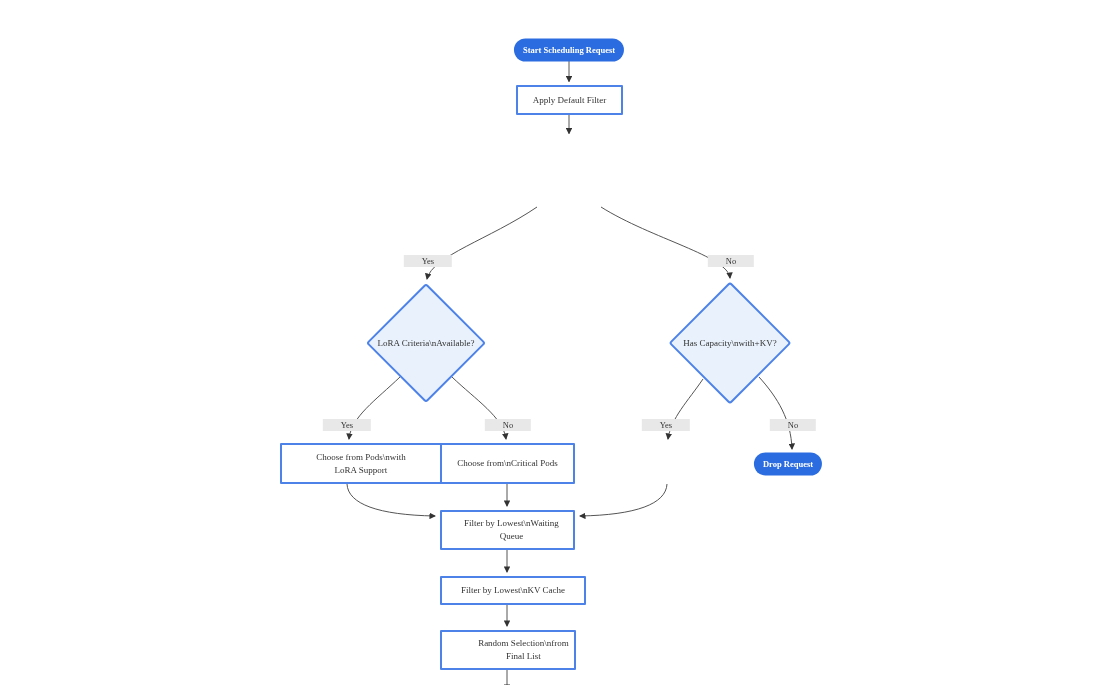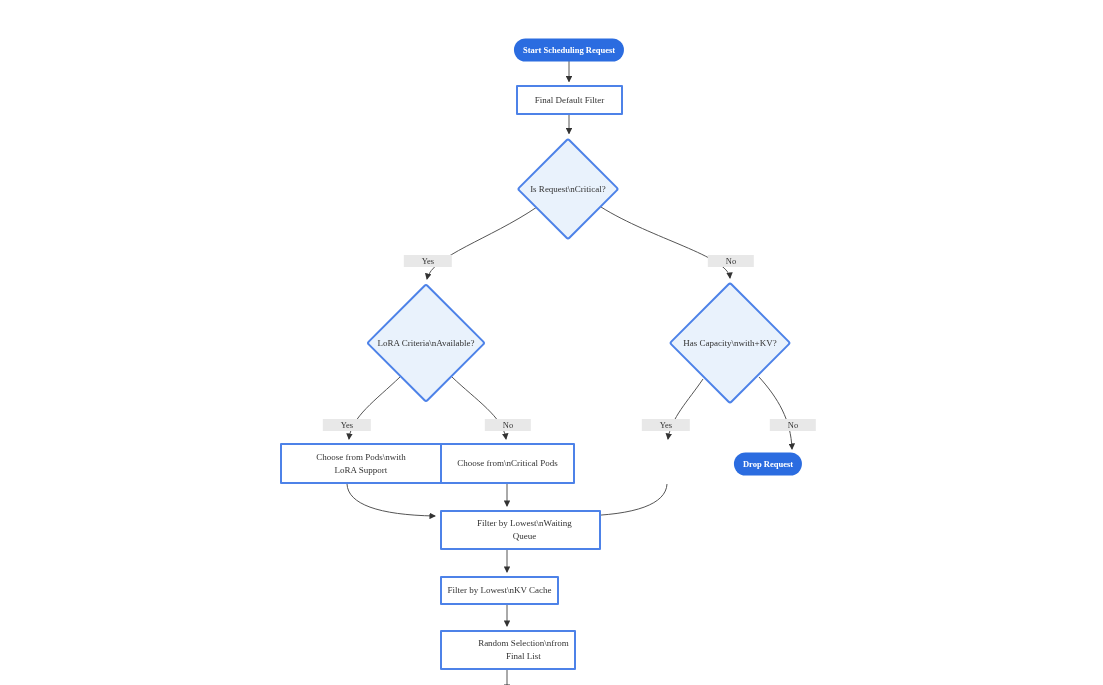--- a/index.html
+++ b/index.html
@@ -80,50 +80,46 @@
     <path d="M507 448 L507 470" marker-end="url(#arrow)"></path>
     <path d="M667 448 C666 468 636 479 580 480" marker-end="url(#arrow)"></path>
     <path d="M507 514 L507 536" marker-end="url(#arrow)"></path>
     <path d="M507 569 L507 590" marker-end="url(#arrow)"></path>
     <path d="M507 634 L507 654" marker-end="url(#arrow)"></path>
   </svg>
 
   <div class="node pill" style="left:569px;top:14px;">Start Scheduling Request</div>
 
   <div class="node rect" style="left:516px;top:49px;width:107px;height:30px;">
-    <span class="oneline">Final Default Filter</span>
+    <span class="oneline">Apply Default Filter</span>
   </div>
 
-  <div class="diamond" style="left:516px;top:101px;width:104px;height:104px;">
-    <div class="shape" style="width:73px;height:73px;"></div>
-    <div class="dlabel">Is Request\nCritical?</div>
-  </div>
 
   <div class="diamond" style="left:366px;top:247px;width:120px;height:120px;">
     <div class="shape" style="width:85px;height:85px;"></div>
     <div class="dlabel">LoRA Criteria\nAvailable?</div>
   </div>
 
   <div class="diamond" style="left:668px;top:245px;width:124px;height:124px;">
     <div class="shape" style="width:87px;height:87px;"></div>
     <div class="dlabel">Has Capacity\nwith+KV?</div>
   </div>
 
   <div class="node rect" style="left:280px;top:407px;width:162px;height:41px;">
     <span class="wrap">Choose from Pods\nwith LoRA Support</span>
   </div>
   <div class="node rect" style="left:440px;top:407px;width:135px;height:41px;">
     <span class="wrap">Choose from\nCritical Pods</span>
   </div>
-  <div class="node pill" style="left:768px;top:428px;text-align:right;">Drop Request</div>
+  <div class="node pill" style="left:788px;top:428px;text-align:right;">Drop Request</div>
 
-  <div class="node rect" style="left:440px;top:474px;width:161px;height:40px;padding-left:8px;">
+  <div class="node rect" style="left:440px;top:474px;width:135px;height:40px;padding-left:8px;">
     <span class="wrap">Filter by Lowest\nWaiting Queue</span>
   </div>
-  <div class="node rect" style="left:440px;top:540px;width:119px;height:29px;">
+  <div class="node rect" style="left:440px;top:540px;width:146px;height:29px;">
     <span class="oneline">Filter by Lowest\nKV Cache</span>
   </div>
   <div class="node rect" style="left:440px;top:594px;width:136px;height:40px;padding-left:31px;">
     <span class="wrap">Random Selection\nfrom Final List</span>
   </div>
 
   <div class="node pill-round" style="left:507px;top:670px;">End</div>
 
   <span class="elabel" style="left:428px;top:225px;">Yes</span>
   <span class="elabel" style="left:731px;top:225px;">No</span>

